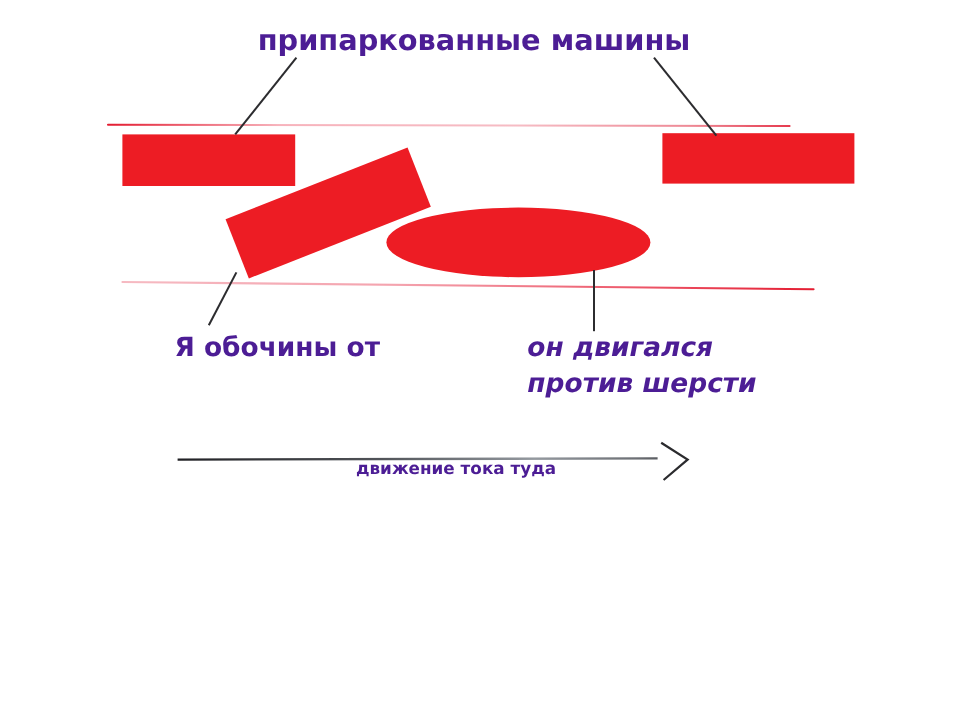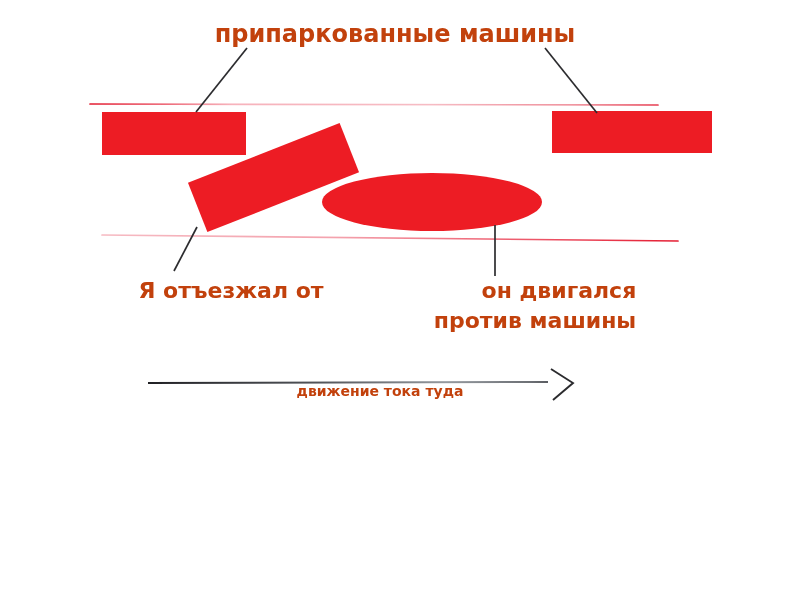--- a/index.html
+++ b/index.html
@@ -3,25 +3,25 @@
 <meta charset="utf-8">
 <style>
   html,body { margin:0; padding:0; background:#ffffff; }
   .stage {
     position:relative; width:800px; height:600px; background:#ffffff; overflow:hidden;
     font-family:"DejaVu Sans","Liberation Sans",sans-serif;
   }
   .stage svg { position:absolute; left:0; top:0; }
   .t {
     position:absolute; transform:translateX(-50%);
-    text-align:right; font-weight:700; color:#c2410c; white-space:nowrap;
+    text-align:left; font-weight:700; color:#4c1d95; white-space:nowrap;
   }
   .title      { left:395px; top:20px;  font-size:24px; }
   .label-left { left:231px; top:276px; font-size:22px; line-height:30px; }
-  .label-right{ left:535px; top:276px; font-size:22px; line-height:30px; }
+  .label-right{ left:535px; top:276px; font-size:22px; line-height:30px;font-style:italic; }
   .label-arrow{ left:380px; top:383px; font-size:14px; }
   .redshape { fill:#ed1c24; stroke:none; }
   .ink  { stroke:#2c2c2f; stroke-width:1.7; fill:none; }
   .road { fill:none; stroke-width:1.7; stroke-linecap:round; }
   .arrowline { fill:none; stroke-width:2; }
   .chev { stroke:#2b2b2e; stroke-width:1.9; fill:none; stroke-linejoin:miter; }
 </style>
 </head>
 <body>
 
@@ -63,22 +63,22 @@
     <line class="ink" x1="197" y1="227" x2="174" y2="271"></line>
     <line class="ink" x1="495" y1="225" x2="495" y2="276"></line>
 
     <line class="arrowline" x1="148" y1="383" x2="548" y2="382" stroke="url(#arrowGrad)"></line>
     <polyline class="chev" points="551,369 573,383 553,400"></polyline>
   </svg>
 
   <div class="t title">припаркованные машины</div>
 
   <div class="t label-left">
-    <div>Я отъезжал от</div>
+    <div>Я обочины от</div>
   </div>
 
   <div class="t label-right">
     <div>он двигался</div>
-    <div>против машины</div>
+    <div>против шерсти</div>
   </div>
 
   <div class="t label-arrow">движение тока туда</div>
 </div>
 
 </body></html>

